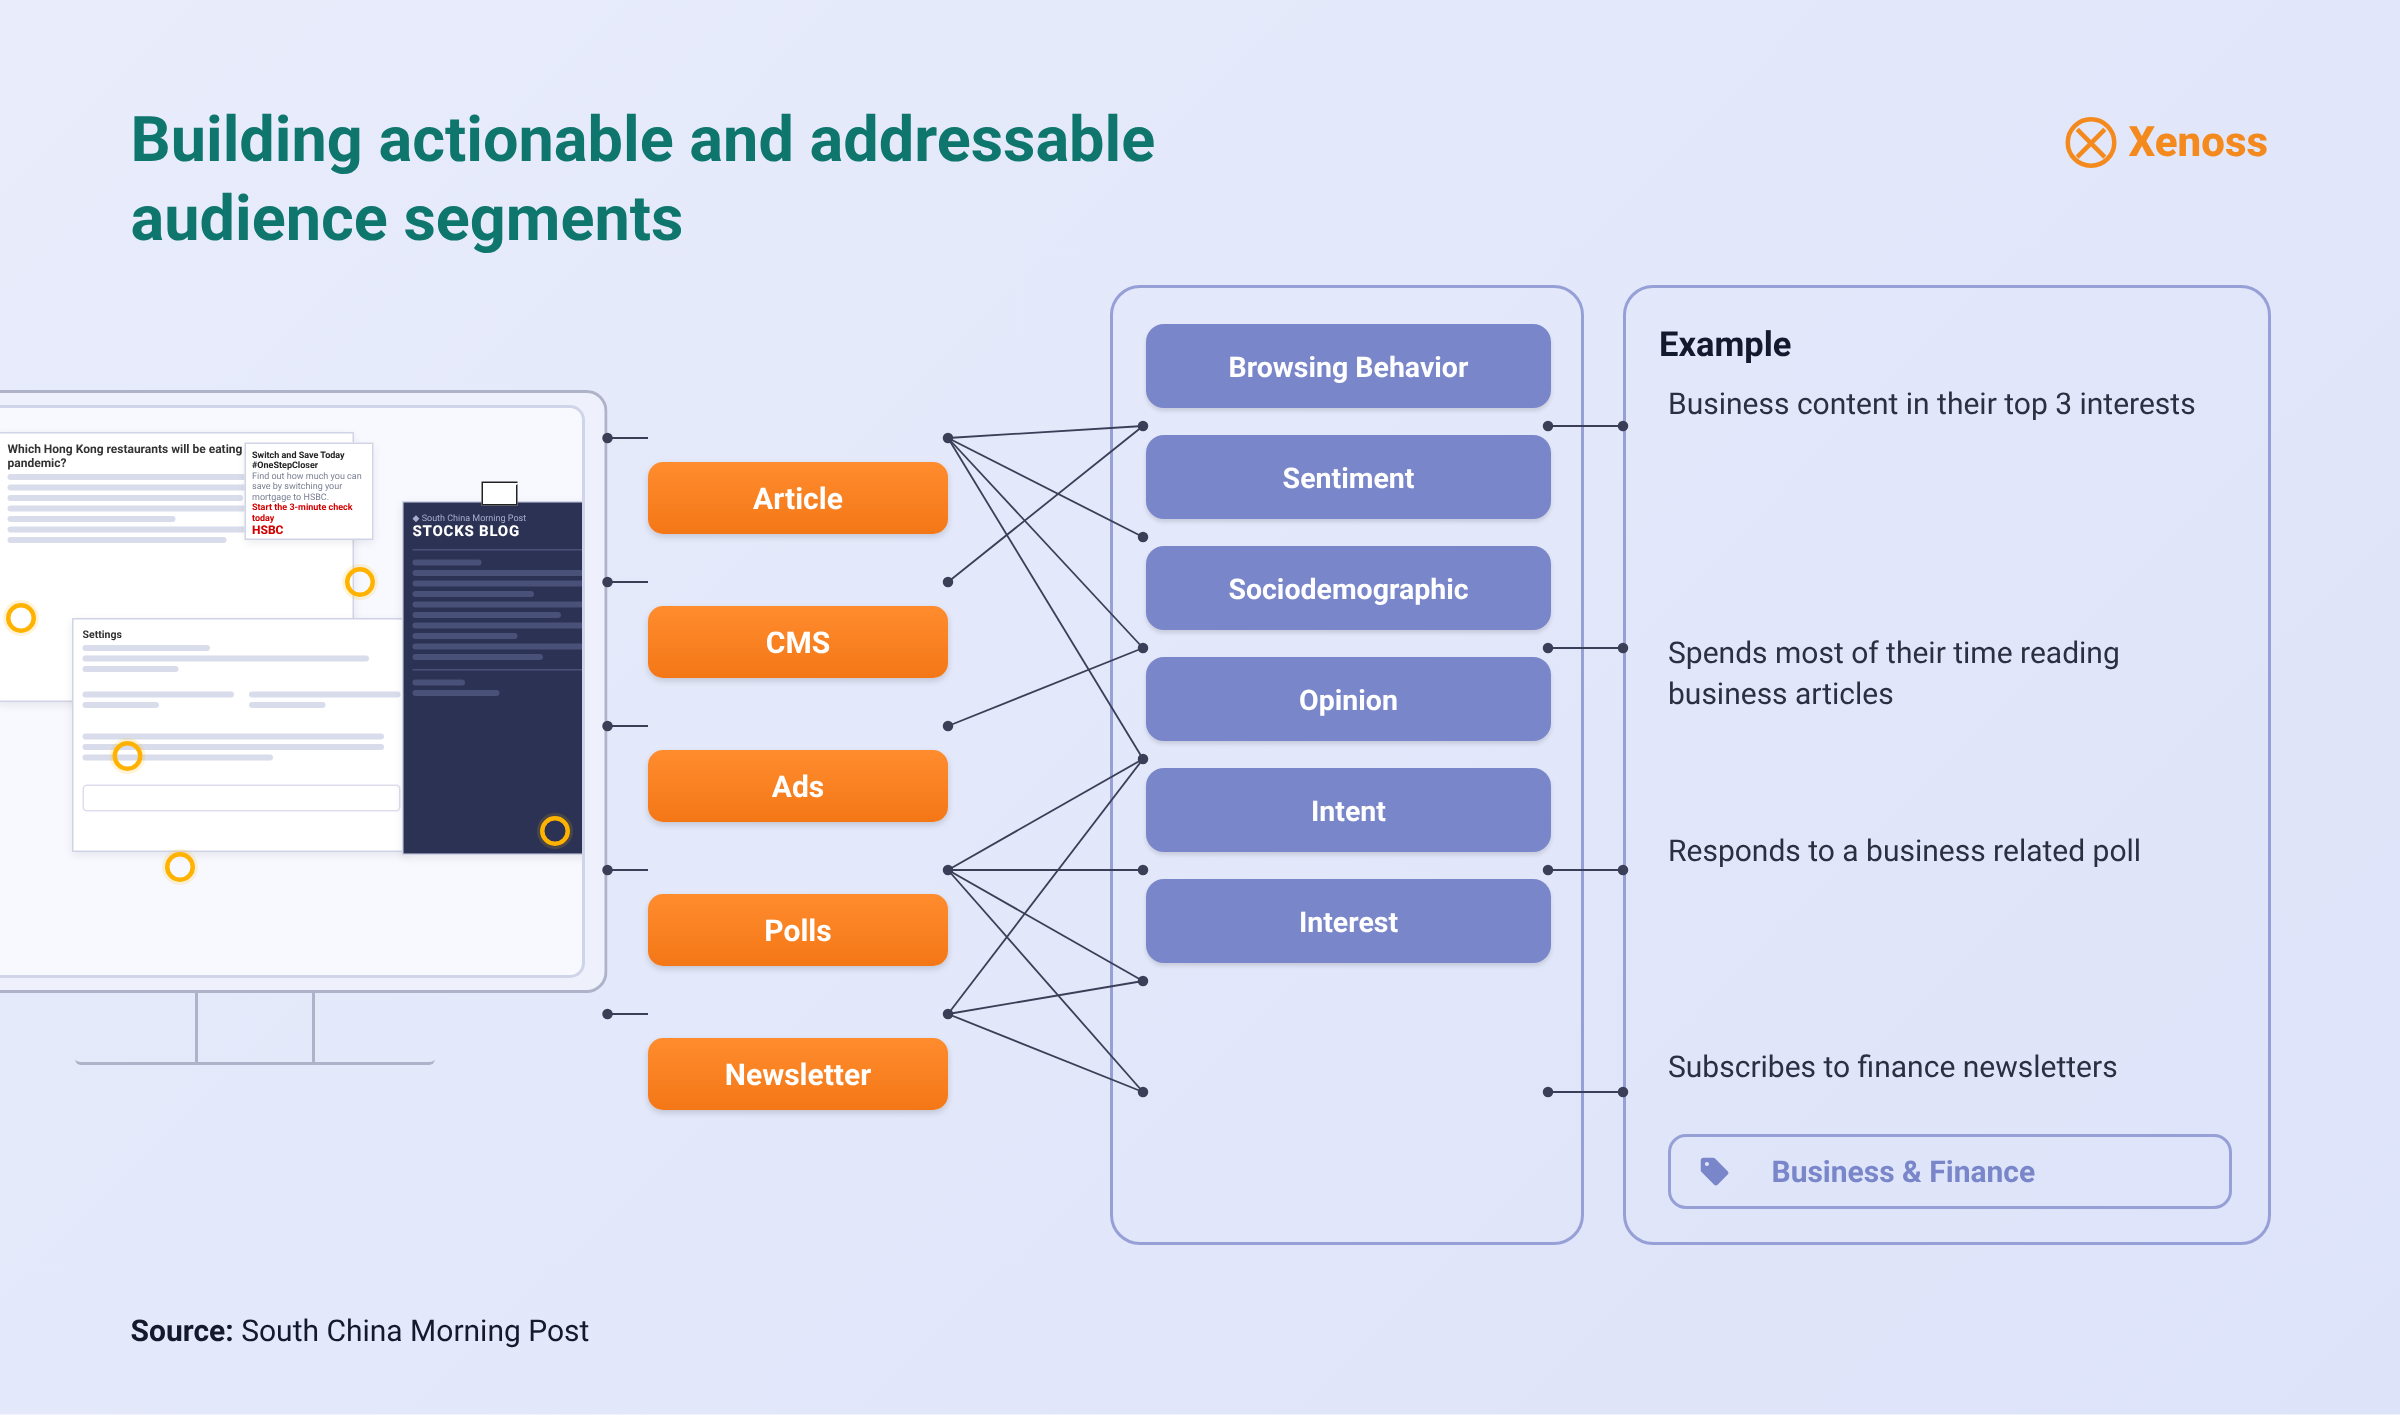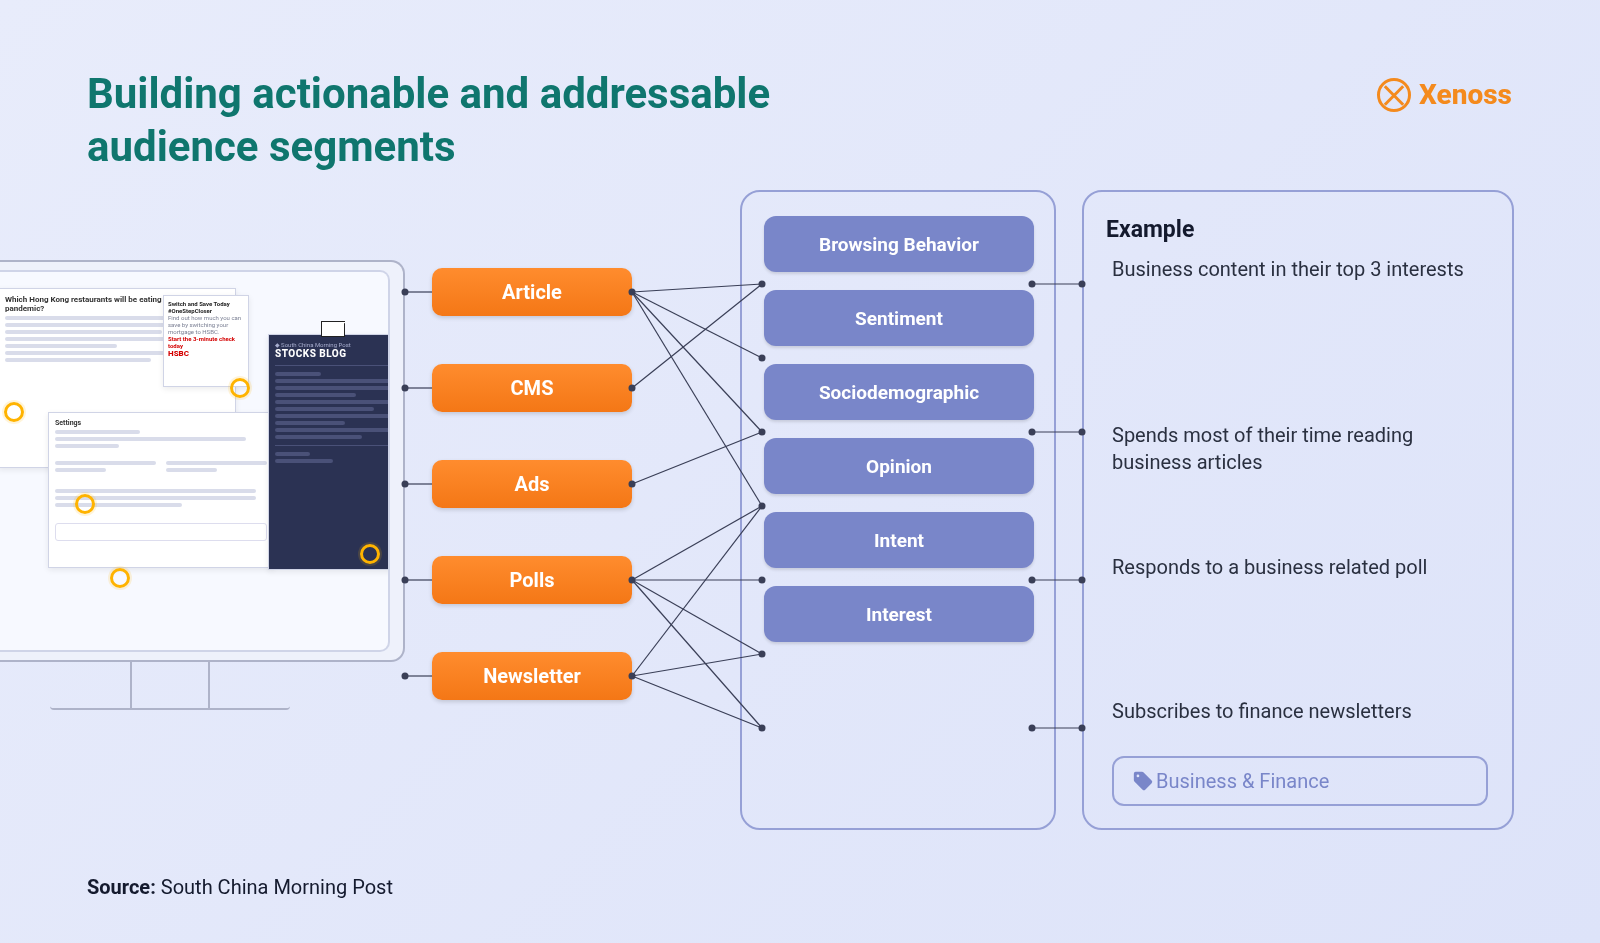--- a/index.html
+++ b/index.html
@@ -93,21 +93,21 @@
     background: #fff;
     border: 1px solid #d0d4e6;
     box-shadow: 0 2px 6px rgba(0,0,0,0.08);
     font-size: 6px;
     color: #7a7f93;
     padding: 6px;
   }
   .mock .barline { height: 4px; background: #d9dcea; margin: 3px 0; border-radius: 2px; }
   .mockA { left: 8px; top: 16px; width: 238px; height: 180px; }
   .mockA .headline { font-size: 8px; font-weight: 700; color: #333; }
-  .mockA .adtop { position:absolute; right:-14px; top:6px; width:86px; height:92px; background:#fff; border:1px solid #d0d4e6; padding:4px; font-size:6px; box-shadow:0 2px 6px rgba(0,0,0,0.08);}
+  .mockA .adtop { position:absolute; right:-14px; top:6px; width:86px; height:65px; background:#fff; border:1px solid #d0d4e6; padding:4px; font-size:6px; box-shadow:0 2px 6px rgba(0,0,0,0.08);}
   .mockA .adtop .hsbc { color:#d40000; font-weight:800; font-size:8px; }
   .mockA .adtop .prom { color:#d40000; font-weight:700; font-size:6px; }
   .mockB { left: 58px; top: 140px; width: 226px; height: 156px; }
   .mockC { left: 278px; top: 62px; width: 130px; height: 236px; background:#2b3253; color:#cdd2e8; font-size:6px;}
   .mockC .blogtitle { color:#fff; font-weight:800; font-size:10px; letter-spacing:0.5px; }
   .mockC .sep { height:1px; background:#4a5178; margin:6px 0; }
   .mockC .mail {
     position:absolute; top:-14px; left:52px; width:24px; height:16px;
     background:#fff; border:1.5px solid #222;
   }
@@ -133,20 +133,21 @@
   .src-pill {
     position: absolute;
     width: 200px; height: 48px;
     background: linear-gradient(180deg,#ff8c2e,#f47716);
     border-radius: 10px;
     color: #fff;
     font-weight: 700;
     font-size: 20px;
     display: flex; align-items: center; justify-content: center;
     box-shadow: 0 2px 4px rgba(0,0,0,0.15);
+    margin-top: 40px;
   }
 
   
   .panel {
     position: absolute;
     border: 2px solid #96a0d6;
     border-radius: 20px;
     padding: 24px 22px;
   }
   .panel-title {
@@ -185,25 +186,25 @@
     max-width: 370px;
   }
   .tag-badge {
     position: absolute;
     left: 28px;
     bottom: 22px;
     width: 376px;
     height: 50px;
     border: 2px solid #96a0d6;
     border-radius: 12px;
-    display: flex; align-items: center; gap: 2px;
+    display: flex; align-items: center; gap: 27px;
     padding: 0 18px;
     color: #7986c9;
     font-size: 20px;
-    font-weight: 400;
+    font-weight: 700;
   }
   .tag-badge svg { flex:none; }
 
   
   .connectors {
     position: absolute;
     left: 0; top: 0;
     width: 1600px; height: 943px;
     pointer-events: none;
   }

